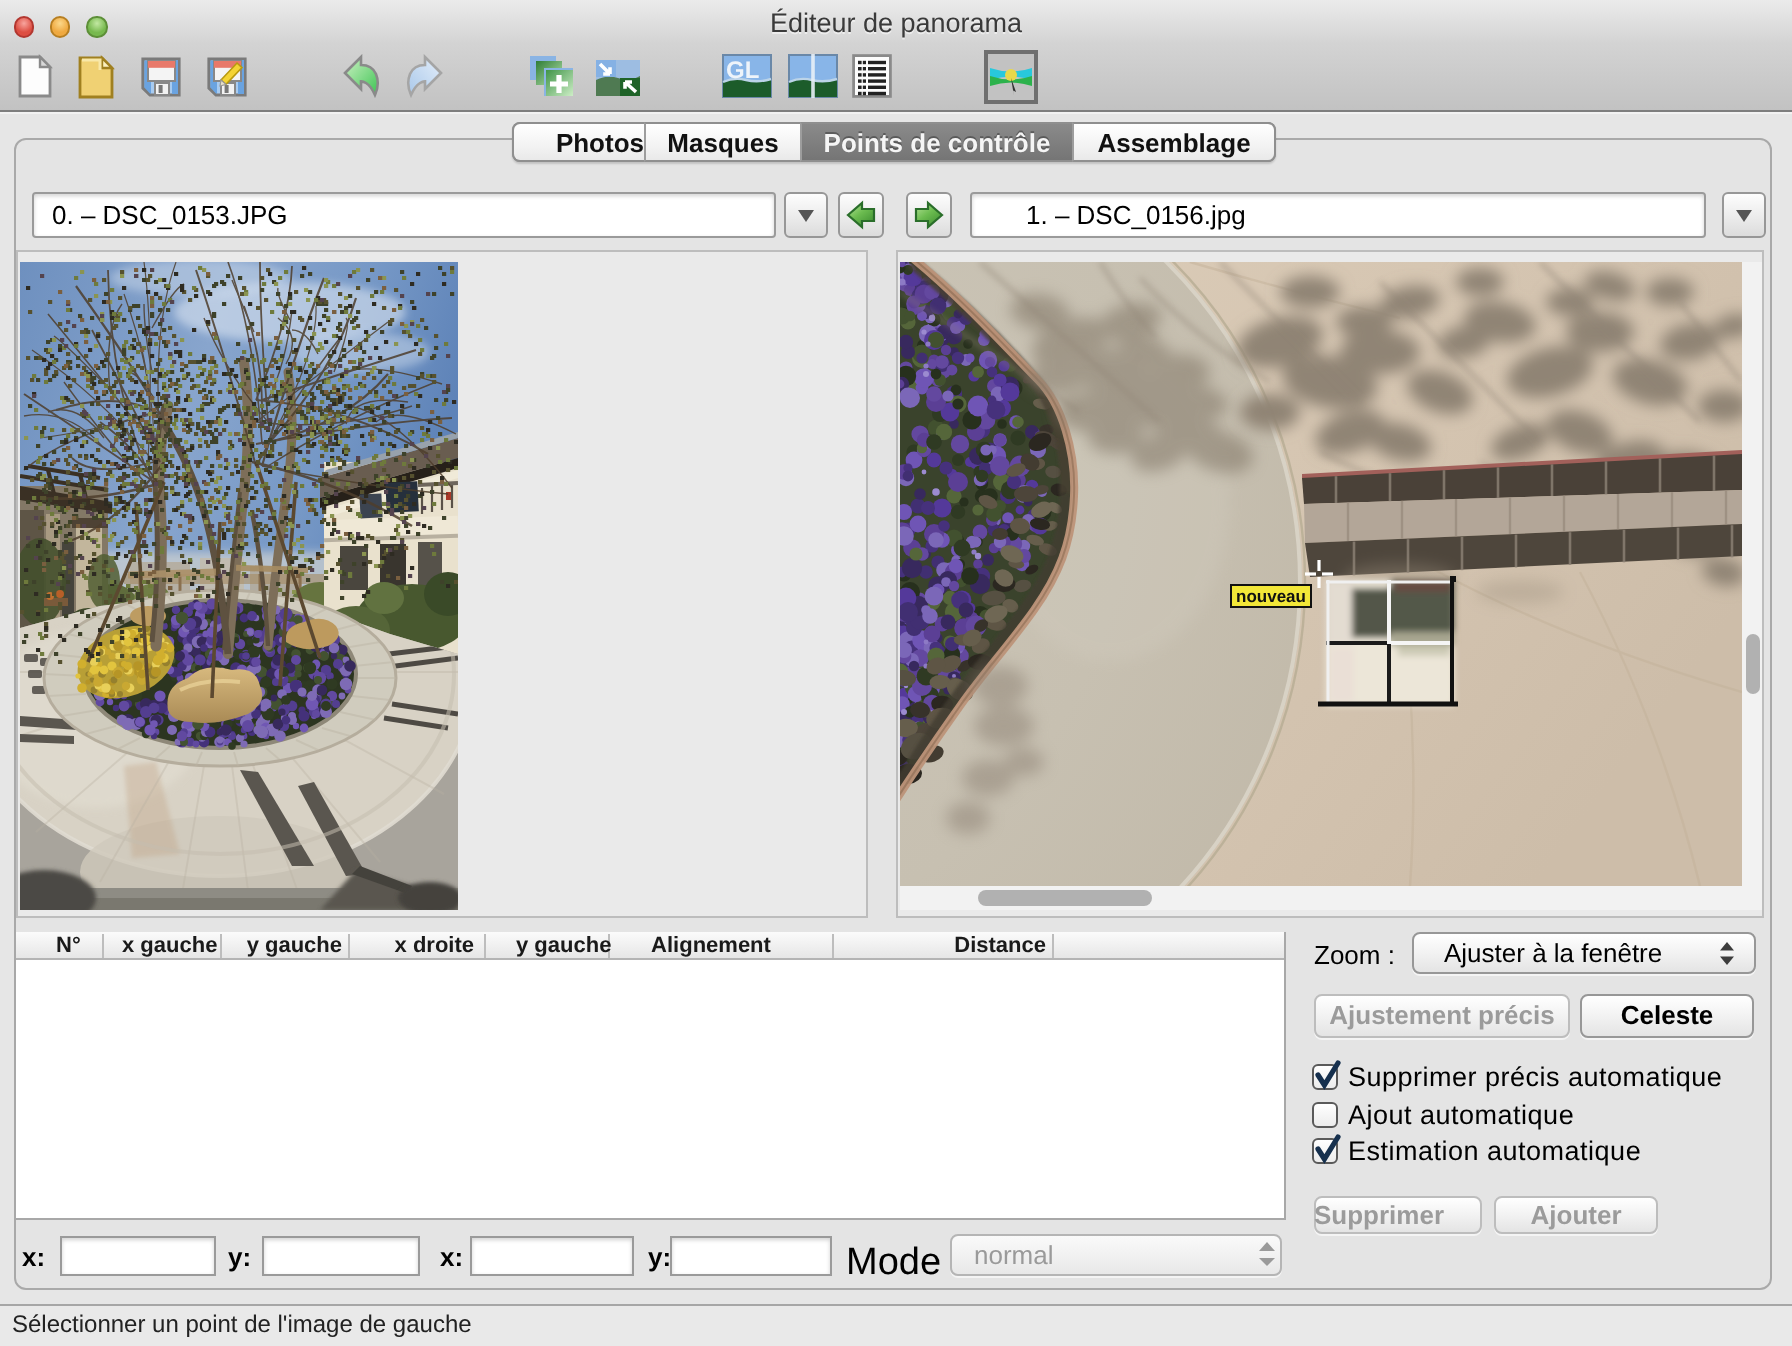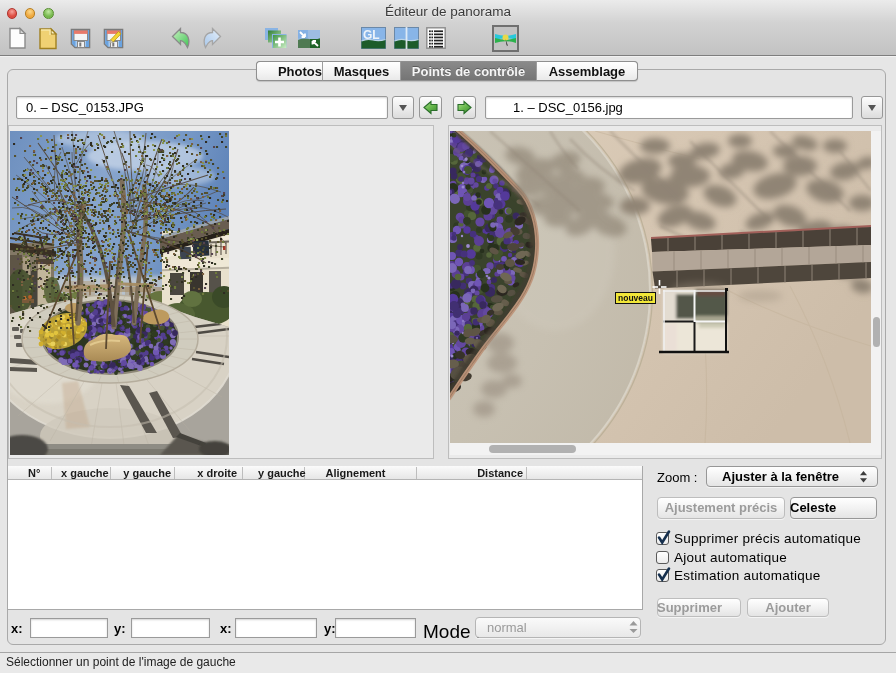--- a/index.html
+++ b/index.html
@@ -1714,29 +1714,29 @@
 <div class="abs" style="left:526px;top:467px;width:1px;height:12px;background:#bdbdbd"></div>
 <div class="abs" style="left:28px;top:467px;width:12px;font-size:11px;font-weight:bold;color:#1a1a1a;text-align:center;white-space:nowrap">N°</div>
 <div class="abs" style="left:61px;top:467px;width:43px;font-size:11px;font-weight:bold;color:#1a1a1a;text-align:right;white-space:nowrap">x gauche</div>
 <div class="abs" style="left:121px;top:467px;width:50px;font-size:11px;font-weight:bold;color:#1a1a1a;text-align:right;white-space:nowrap">y gauche</div>
 <div class="abs" style="left:193px;top:467px;width:44px;font-size:11px;font-weight:bold;color:#1a1a1a;text-align:right;white-space:nowrap">x droite</div>
 <div class="abs" style="left:258px;top:467px;width:42px;font-size:11px;font-weight:bold;color:#1a1a1a;text-align:right;white-space:nowrap">y gauche</div>
 <div class="abs" style="left:311px;top:467px;width:89px;font-size:11px;font-weight:bold;color:#1a1a1a;text-align:center;white-space:nowrap">Alignement</div>
 <div class="abs" style="left:477px;top:467px;width:46px;font-size:11px;font-weight:bold;color:#1a1a1a;text-align:right;white-space:nowrap">Distance</div>
 <div class="abs" style="left:657px;top:470px;width:43px;font-size:13px;color:#000">Zoom :</div>
 <div class="btn" style="left:706px;top:466px;width:172px;height:21px;border-radius:4px"></div>
-<div class="abs" style="left:722px;top:469px;font-size:13px;font-weight:bold;color:#000">Ajuster à la fenêtre</div>
+<div class="abs" style="left:722px;top:469px;font-size:13px;font-weight:normal;color:#000">Ajuster à la fenêtre</div>
 <svg class="abs" style="left:859px;top:471px" width="9" height="12" viewBox="0 0 9 12">
     <path d="M4.5 0 L8 4.2 L1 4.2 Z" fill="#3c3c3c"></path>
     <path d="M4.5 11.5 L8 7.3 L1 7.3 Z" fill="#3c3c3c"></path>
   </svg>
 <div class="btn" style="left:657px;top:497px;width:128px;height:22px;border-color:#bdbdbd"></div>
 <div class="abs" style="left:657px;top:500px;width:128px;text-align:center;font-size:13px;font-weight:bold;color:#9b9b9b">Ajustement précis</div>
 <div class="btn" style="left:790px;top:497px;width:87px;height:22px"></div>
-<div class="abs" style="left:790px;top:500px;width:87px;text-align:left;font-size:13px;font-weight:bold;color:#000">Celeste</div>
+<div class="abs" style="left:790px;top:500px;width:87px;text-align:center;font-size:13px;font-weight:bold;color:#000">Celeste</div>
 <div class="abs" style="left:656px;top:532px;width:13px;height:13px;background:linear-gradient(#fff,#ececec);border:1.5px solid #5a5a5a;border-radius:3px"></div>
 <svg class="abs" style="left:655px;top:528px" width="19" height="19" viewBox="0 0 19 19">
     <path d="M4 9.5 L7.2 14.5 L14 3.5" fill="none" stroke="#16304e" stroke-width="2.6" stroke-linecap="round"></path>
   </svg>
 <div class="abs" style="left:674px;top:530.5px;font-size:13.5px;letter-spacing:0.25px;color:#000">Supprimer précis automatique</div>
 <div class="abs" style="left:656px;top:551px;width:13px;height:13px;background:linear-gradient(#fff,#ececec);border:1.5px solid #5a5a5a;border-radius:3px"></div>
 <div class="abs" style="left:674px;top:549.5px;font-size:13.5px;letter-spacing:0.25px;color:#000">Ajout automatique</div>
 <div class="abs" style="left:656px;top:569px;width:13px;height:13px;background:linear-gradient(#fff,#ececec);border:1.5px solid #5a5a5a;border-radius:3px"></div>
 <svg class="abs" style="left:655px;top:565px" width="19" height="19" viewBox="0 0 19 19">
     <path d="M4 9.5 L7.2 14.5 L14 3.5" fill="none" stroke="#16304e" stroke-width="2.6" stroke-linecap="round"></path>

